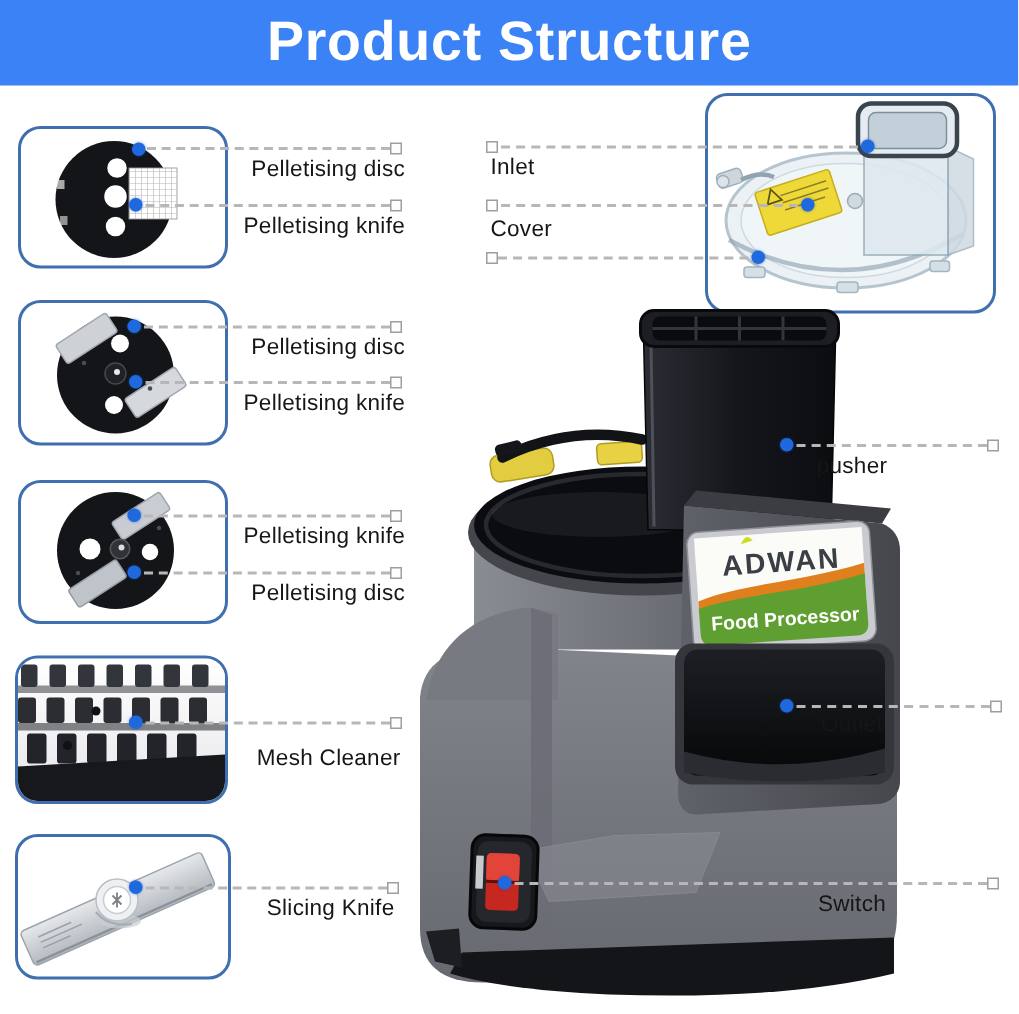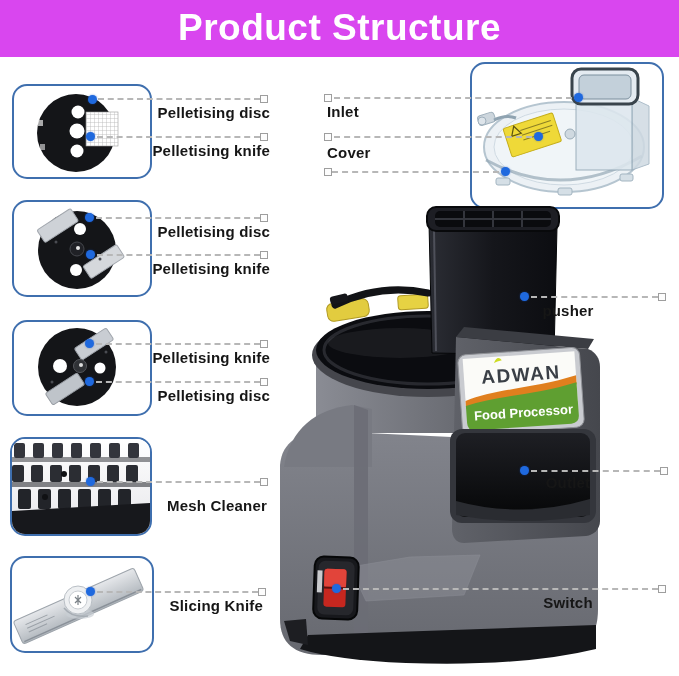--- a/index.html
+++ b/index.html
@@ -1,28 +1,28 @@
 <!DOCTYPE html>
 <html><head>
 <meta charset="utf-8">
 <style>
   html,body{margin:0;padding:0;background:#fff;}
   .page{position:relative;width:679px;height:676px;background:#ffffff;overflow:hidden;
         font-family:"Liberation Sans",sans-serif;}
-  .title-bar{position:absolute;left:0;top:0;width:679px;height:57px;background:#d946ef;
+  .title-bar{position:absolute;left:0;top:0;width:679px;height:57px;background:#3b82f6;
         color:#ffffff;font-size:37px;font-weight:bold;text-align:center;line-height:56px;
         letter-spacing:0.5px;}
   .pbox{position:absolute;background:#fff;border:2px solid #3f6fae;border-radius:15px;
         overflow:hidden;}
   .pbox svg{display:block;}
   .dash{position:absolute;height:0;border-top:2px dashed #b7b7b7;}
   .sq{position:absolute;width:6px;height:6px;border:1.5px solid #9e9e9e;background:#fdfdfd;}
   .dot{position:absolute;width:9px;height:9px;border-radius:50%;background:#1f69de;
        box-shadow:0 0 2px rgba(20,80,200,0.6);}
-  .lbl{position:absolute;font-size:15px;font-weight:bold;color:#161616;letter-spacing:0.2px;
+  .lbl{position:absolute;font-size:15px;font-weight:normal;color:#161616;letter-spacing:0.2px;
        white-space:nowrap;}
   .left{left:60px;width:210px;text-align:right;}
   .cov{left:327px;text-align:center;}
   .rgt{left:468px;width:200px;text-align:center;}
 </style>
 </head>
 <body>
 
 <div class="page">
 

